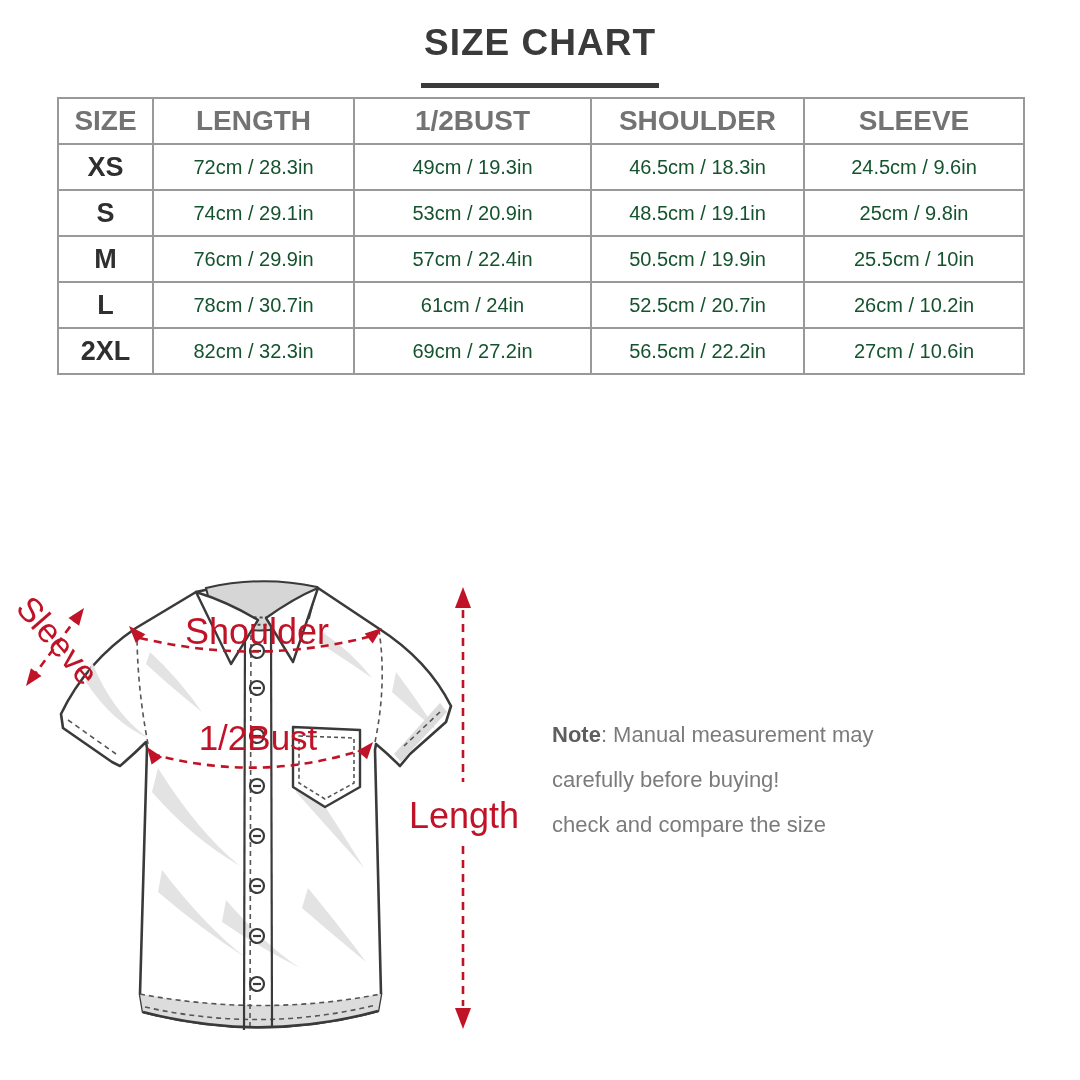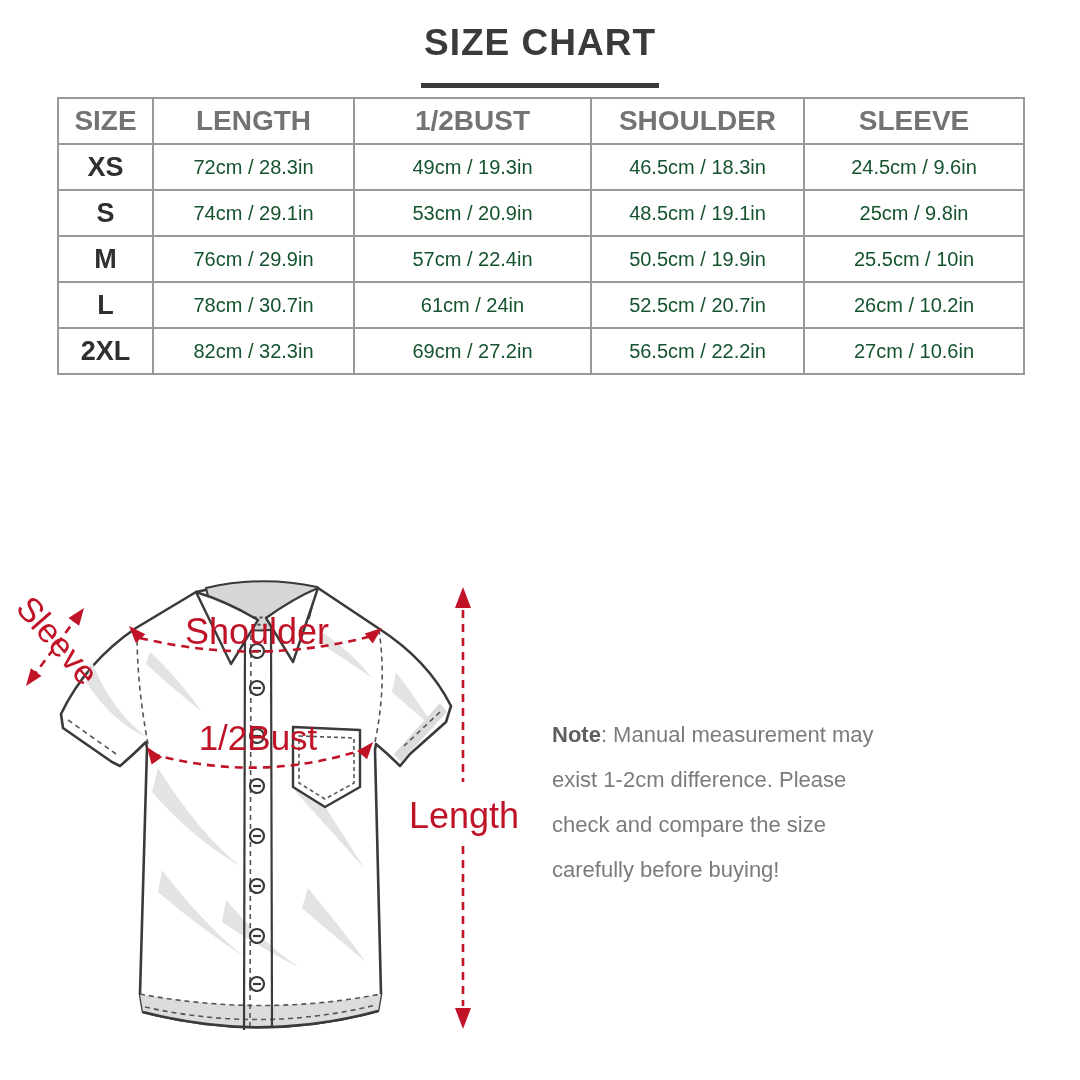--- a/index.html
+++ b/index.html
@@ -202,16 +202,15 @@
       <path class="ann-line accent-stroke" d="M 463 40 L 463 212" stroke="#c11327"></path>
       <path class="ann-line accent-stroke" d="M 463 276 L 463 436" stroke="#c11327"></path>
       <polygon class="accent-fill" points="463,459 455,438 471,438" fill="#c11327"></polygon>
     </g>
     <text class="ann-text accent-fill" x="464" y="258" text-anchor="middle" fill="#c11327">Length</text>
   </g>
 </svg>
 
 <div class="note">
   <div><b>Note</b><span>: Manual measurement may</span></div>
-  <div>exist 1-2cm difference. Please</div>
+  <div>carefully before buying!</div>
   <div>check and compare the size</div>
-  <div>carefully before buying!</div>
 </div>
 
 </body></html>

